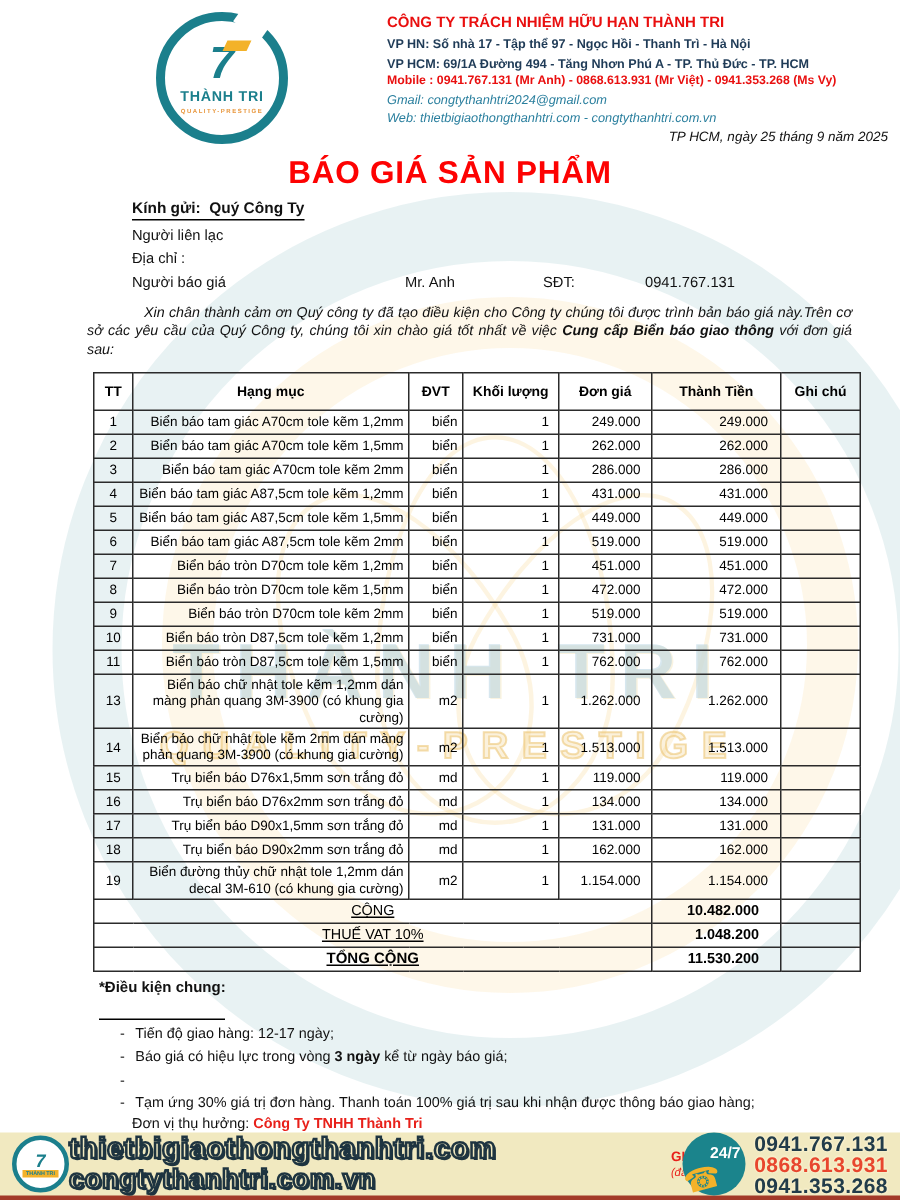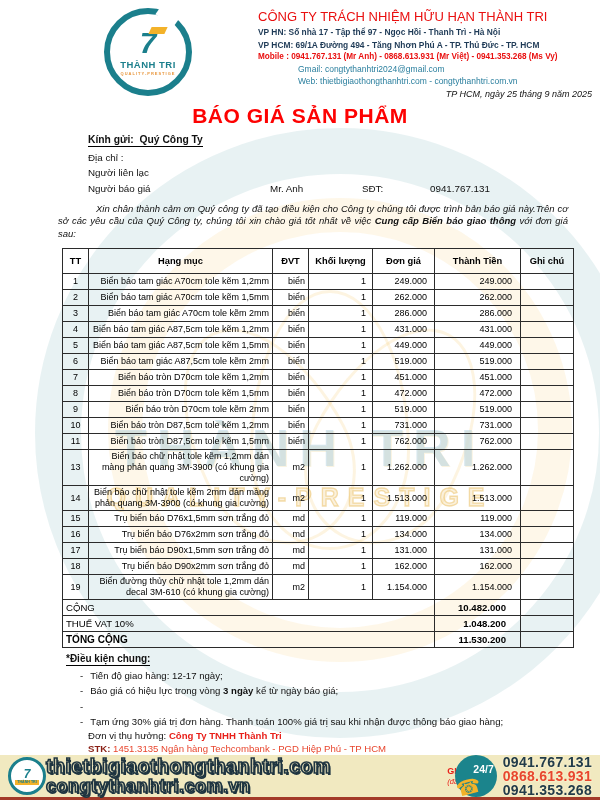--- a/index.html
+++ b/index.html
@@ -23,24 +23,24 @@
   
   .header { position:relative; height:102px; }
   .logo { position:absolute; left:104px; top:8px; width:88px; height:88px; border:6px solid #1b7f8c; border-radius:50%; background:#fff; display:flex; flex-direction:column; align-items:center; justify-content:center; }
   .logo::after { content:""; position:absolute; top:-8px; right:6px; width:22px; height:16px; background:#fff; transform:rotate(35deg); }
   .logo-mono { position:relative; line-height:1; }
   .logo-seven { font-size:30px; font-weight:bold; font-style:italic; color:#1b7f8c; }
   .logo-bar { position:absolute; top:-1px; right:-10px; width:16px; height:7px; background:#f3b229; transform:skewX(-25deg); }
   .logo-name { font-size:9.5px; font-weight:bold; color:#1b7f8c; letter-spacing:0.5px; margin-top:1px; }
   .logo-tag { font-size:4px; font-weight:bold; color:#e8963c; letter-spacing:1px; margin-top:1px; }
   .company-info { position:absolute; left:258px; top:10px; width:334px; }
-  .company-name { font-size:13px; font-weight:normal; color:#e90f0f; line-height:1.15; }
+  .company-name { font-size:10px; font-weight:bold; color:#e90f0f; line-height:1.15; }
   .vp-line { font-size:8.4px; font-weight:bold; color:#1f3b57; margin-top:2.5px; }
   .mobile-line { font-size:8.2px; font-weight:bold; color:#e90f0f; margin-top:2.5px; }
-  .mail-line { font-size:8.5px; color:#2a7f9e; margin-top:2.5px;margin-left:40px; }
+  .mail-line { font-size:8.5px; font-style:italic; color:#2a7f9e; margin-top:2.5px; }
   .date-line { font-size:9px; font-style:italic; color:#111; text-align:right; margin-top:3px; }
 
   
   .title { text-align:center; font-size:21px; font-weight:bold; color:#fd0202; margin-top:2px; letter-spacing:0.5px; }
   .recipient { margin:6px 0 0 88px; font-size:9.8px; color:#111; }
   .kinh-gui { display:inline-block; font-weight:bold; border-bottom:1.6px solid #000; padding-bottom:1px; font-size:10.3px; }
   .r-row { display:flex; margin-top:4.5px; }
   .r-label { width:182px; }
   .r-name { width:92px; }
   .r-sdt { width:68px; }
@@ -51,27 +51,27 @@
   table.quote th, table.quote td { border:1px solid #2b2b2b; vertical-align:middle; }
   table.quote thead th { font-size:9.3px; font-weight:bold; text-align:center; height:25px; padding:2px 1px; }
   table.quote tbody td { padding:1.5px 3px; line-height:1.18; height:16px; }
   .c-tt { text-align:center; }
   .c-item { text-align:right; }
   .c-unit { text-align:right; }
   .c-qty { text-align:right; padding-right:6px !important; }
   .c-price { text-align:right; padding-right:7px !important; }
   .c-total { text-align:right; padding-right:8px !important; }
   tr.summary td { height:20px; }
-  .s-label { text-align:left; font-size:9.6px; }
+  .s-label { text-align:center; font-size:9.6px;text-decoration:underline; }
   tr.grand .s-label { font-weight:bold; font-size:10px; }
   .s-value { text-align:right; font-weight:bold; font-size:9.6px; padding-right:14px !important; }
 
   
   .terms { margin:5px 0 0 66px; font-size:9.6px; color:#111; }
-  .terms-heading { display:inline-block; font-weight:bold; font-size:10px; border-bottom:1.5px solid #000; padding-bottom:1px; }
+  .terms-heading { display:inline-block; font-weight:bold; font-size:10px; border-bottom:1.5px solid #000; padding-bottom:15px; }
   .term-item { display:flex; margin:3.5px 0 0 14px; line-height:1.25; }
   .term-dash { margin-right:7px; }
   .beneficiary-line { margin:2px 0 0 22px; }
   .beneficiary-value { color:#e8201a; font-weight:bold; }
   .stk-line { margin:2px 0 0 22px; }
   .stk-label { color:#8a1f14; font-weight:bold; }
   .stk-value { color:#e8462e; }
 
   
   .footer { position:absolute; left:0; right:0; bottom:0; height:45px; background:#f1e9c0; border-bottom:3px solid #a33a28; display:flex; align-items:center; padding:0 8px; z-index:2; }
@@ -126,24 +126,24 @@
         <div class="mail-line">Web: thietbigiaothongthanhtri.com - congtythanhtri.com.vn</div>
         <div class="date-line">TP HCM, ngày 25 tháng 9 năm 2025</div>
       </div>
     </div>
 
     <div class="title">BÁO GIÁ SẢN PHẨM</div>
 
     <div class="recipient">
       <span class="kinh-gui"><span>Kính gửi:</span>&nbsp;&nbsp;<span>Quý Công Ty</span></span>
       <div class="r-row">
-          <span class="r-label">Địa chỉ  :</span>
+          <span class="r-label">Người liên lạc</span>
         </div>
       <div class="r-row">
-          <span class="r-label">Người liên lạc</span>
+          <span class="r-label">Địa chỉ  :</span>
         </div>
       <div class="r-row">
         <span class="r-label">Người báo giá</span>
         <span class="r-name">Mr. Anh</span>
         <span class="r-sdt">SĐT:</span>
         <span>0941.767.131</span>
       </div>
     </div>
 
     <div class="intro"><span>Xin chân thành cảm ơn Quý công ty đã tạo điều kiện cho Công ty chúng tôi được trình bản báo giá này.Trên cơ sở các yêu cầu của Quý Công ty, chúng tôi xin chào giá  tốt nhất về việc </span><b>Cung cấp Biển báo giao thông</b><span> với đơn giá sau:</span></div>

